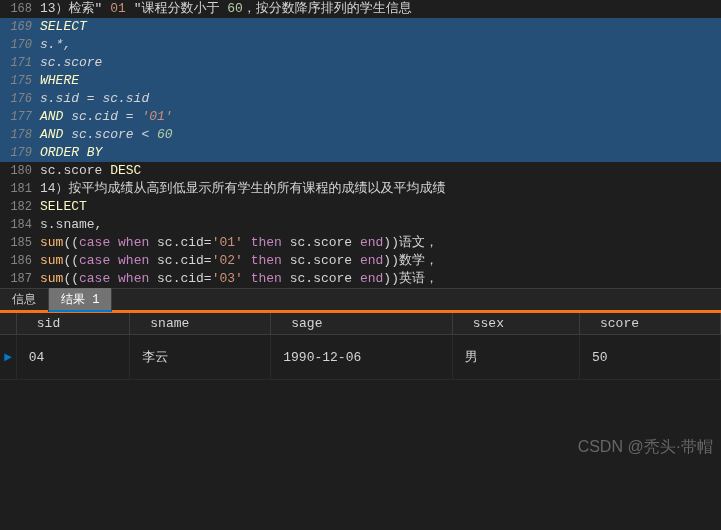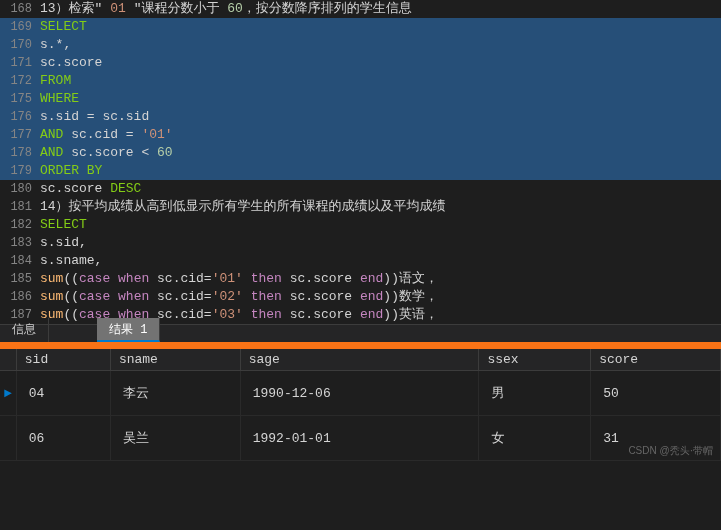--- a/index.html
+++ b/index.html
@@ -37,44 +37,44 @@
       font-size: 12px;
     }
 
     .line-content {
       flex: 1;
     }
 
     
     .line.selected {
       background: #264f78;
+      font-style: italic;
     }
 
     
-    .kw { color: #84cc16; } 
+    .kw { color: #fef9c3; } 
     .kw-orange { color: #c586c0; } 
     .fn { color: #fdba74; } 
     .str { color: #ce9178; } 
     .num { color: #b5cea8; }
     .plain { color: #d4d4d4; }
     .then-kw { color: #c586c0; }
 
     
     .bottom-panel {
       background: #1e1e1e;
       border-top: 1px solid #3c3c3c;
     }
 
     .tabs-bar {
       display: flex;
       background: #252526;
-      border-bottom: 7px solid #f97316;
+      border-bottom: 3px solid #f97316;
       height: 24px;
-      align-items: flex-end;
-      gap: 48px;
+      align-items: center;
     }
 
     .tab {
       padding: 0 12px;
       height: 24px;
       line-height: 24px;
       font-size: 12px;
       color: #ccc;
       cursor: pointer;
       border-right: 1px solid #3c3c3c;
@@ -88,40 +88,40 @@
 
     .result-table {
       width: 100%;
       border-collapse: collapse;
       font-size: 13px;
     }
 
     .result-table th {
       background: #252526;
       color: #d4d4d4;
-      padding: 3px 8px;
+      padding: 3px 20px;
       text-align: left;
       border-bottom: 1px solid #3c3c3c;
       border-right: 1px solid #3c3c3c;
       font-weight: normal;
     }
 
     .result-table td {
       color: #d4d4d4;
       padding: 13px 12px;
       border-bottom: 1px solid #2a2a2a;
       border-right: 1px solid #2a2a2a;
     }
 
     .watermark {
       position: absolute;
       bottom: 10px;
       right: 8px;
       color: #666;
-      font-size: 10px;
+      font-size: 16px;
       font-family: Arial, sans-serif;
     }
 
     .wrapper {
       position: relative;
       width: 721px;
       height: 468px;
     }
   </style>
 </head>
@@ -139,24 +139,20 @@
       </div>
       <div class="line selected">
         <span class="line-num">170</span>
         <span class="line-content"><span class="plain">    s.*,</span></span>
       </div>
       <div class="line selected">
         <span class="line-num">171</span>
         <span class="line-content"><span class="plain">    sc.score</span></span>
       </div>
       <div class="line selected">
-        <span class="line-num">172</span>
-        <span class="line-content"><span class="kw">FROM</span></span>
-      </div>
-      <div class="line selected">
         <span class="line-num">175</span>
         <span class="line-content"><span class="kw">WHERE</span></span>
       </div>
       <div class="line selected">
         <span class="line-num">176</span>
         <span class="line-content"><span class="plain">    s.sid = sc.sid</span></span>
       </div>
       <div class="line selected">
         <span class="line-num">177</span>
         <span class="line-content"><span class="plain">    </span><span class="kw">AND</span><span class="plain"> sc.cid = </span><span class="str">'01'</span></span>
@@ -173,24 +169,20 @@
         <span class="line-num">180</span>
         <span class="line-content"><span class="plain">    sc.score </span><span class="kw">DESC</span></span>
       </div>
       <div class="line">
         <span class="line-num">181</span>
         <span class="line-content"><span class="plain">14）按平均成绩从高到低显示所有学生的所有课程的成绩以及平均成绩</span></span>
       </div>
       <div class="line">
         <span class="line-num">182</span>
         <span class="line-content"><span class="kw">SELECT</span></span>
-      </div>
-      <div class="line">
-        <span class="line-num">183</span>
-        <span class="line-content"><span class="plain">    s.sid,</span></span>
       </div>
       <div class="line">
         <span class="line-num">184</span>
         <span class="line-content"><span class="plain">    s.sname,</span></span>
       </div>
       <div class="line">
         <span class="line-num">185</span>
         <span class="line-content"><span class="plain">    </span><span class="fn">sum</span><span class="plain">((</span><span class="kw-orange">case</span><span class="plain"> </span><span class="kw-orange">when</span><span class="plain"> sc.cid=</span><span class="str">'01'</span><span class="plain"> </span><span class="then-kw">then</span><span class="plain"> sc.score </span><span class="kw-orange">end</span><span class="plain">))语文，</span></span>
       </div>
       <div class="line">
@@ -222,27 +214,19 @@
           </thead>
           <tbody>
             <tr>
               <td style="padding: 3px 4px; width: 12px;"><span style="color:#007acc;">►</span></td>
               <td>04</td>
               <td>李云</td>
               <td>1990-12-06</td>
               <td>男</td>
               <td>50</td>
             </tr>
-            <tr>
-              <td style="padding: 3px 4px; width: 12px;"></td>
-              <td>06</td>
-              <td>吴兰</td>
-              <td>1992-01-01</td>
-              <td>女</td>
-              <td>31</td>
-            </tr>
           </tbody>
         </table>
     </div>
   </div>
 
   <div class="watermark" id="watermark">CSDN @秃头·带帽</div>
 </div>
 
 </body></html>

